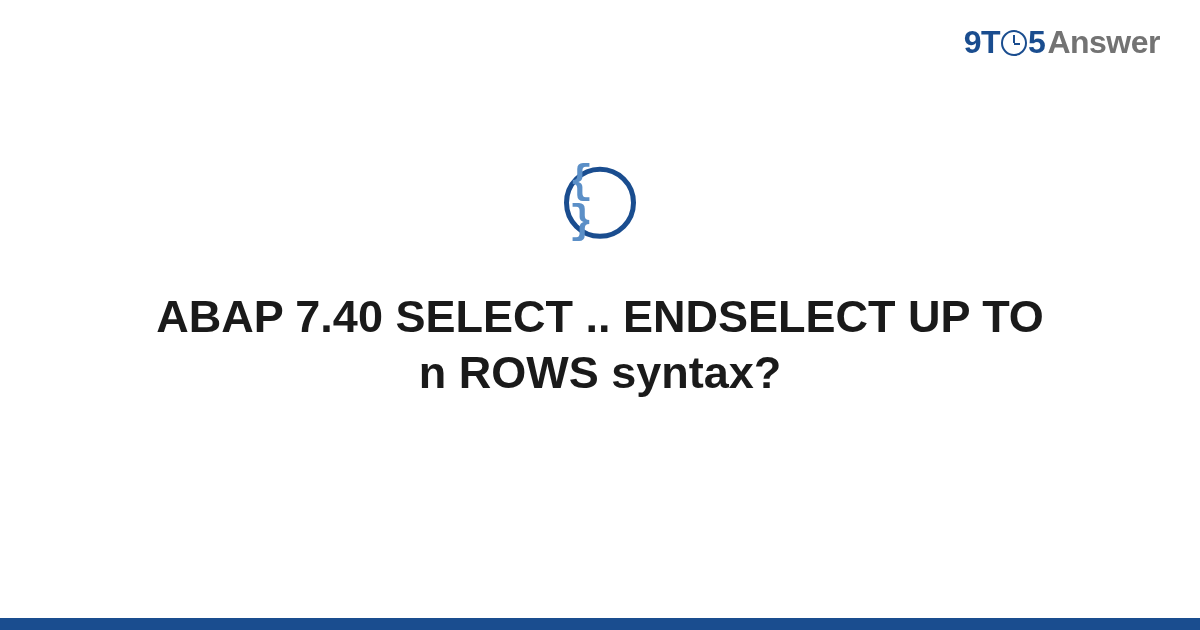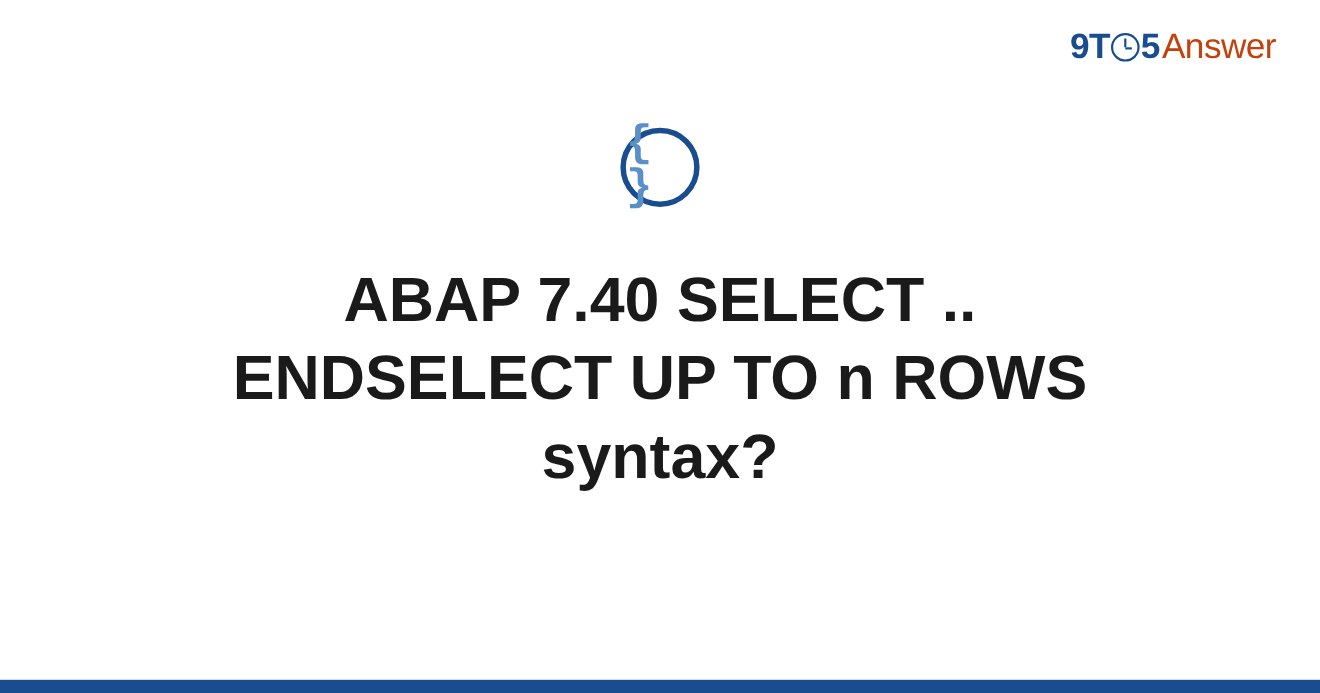--- a/index.html
+++ b/index.html
@@ -71,22 +71,22 @@
       top: 11px;
       left: 50%;
     }
     
     .brand-five {
       color: #1a4d8f;
       font-weight: 600;
     }
     
     .brand-answer {
-      color: #c2410c;
-      font-weight: 400;
+      color: #737373;
+      font-weight: 700;
       margin-left: 2px;
     }
     
     .content-wrapper {
       position: absolute;
       top: 45%;
       left: 50%;
       transform: translate(-50%, -50%);
       width: 100%;
       display: flex;
@@ -108,21 +108,21 @@
     .category-icon-braces {
       font-size: 40px;
       font-weight: bold;
       color: #5b8fc7;
       font-family: 'Courier New', monospace;
       letter-spacing: -2px;
       line-height: 1;
     }
     
     .question-title {
-      font-size: 57px;
+      font-size: 45px;
       font-weight: bold;
       color: #1a1a1a;
       text-align: center;
       line-height: 1.25;
       max-width: 1000px;
       padding: 0 40px;
     }
     
     .bottom-bar {
       position: absolute;

